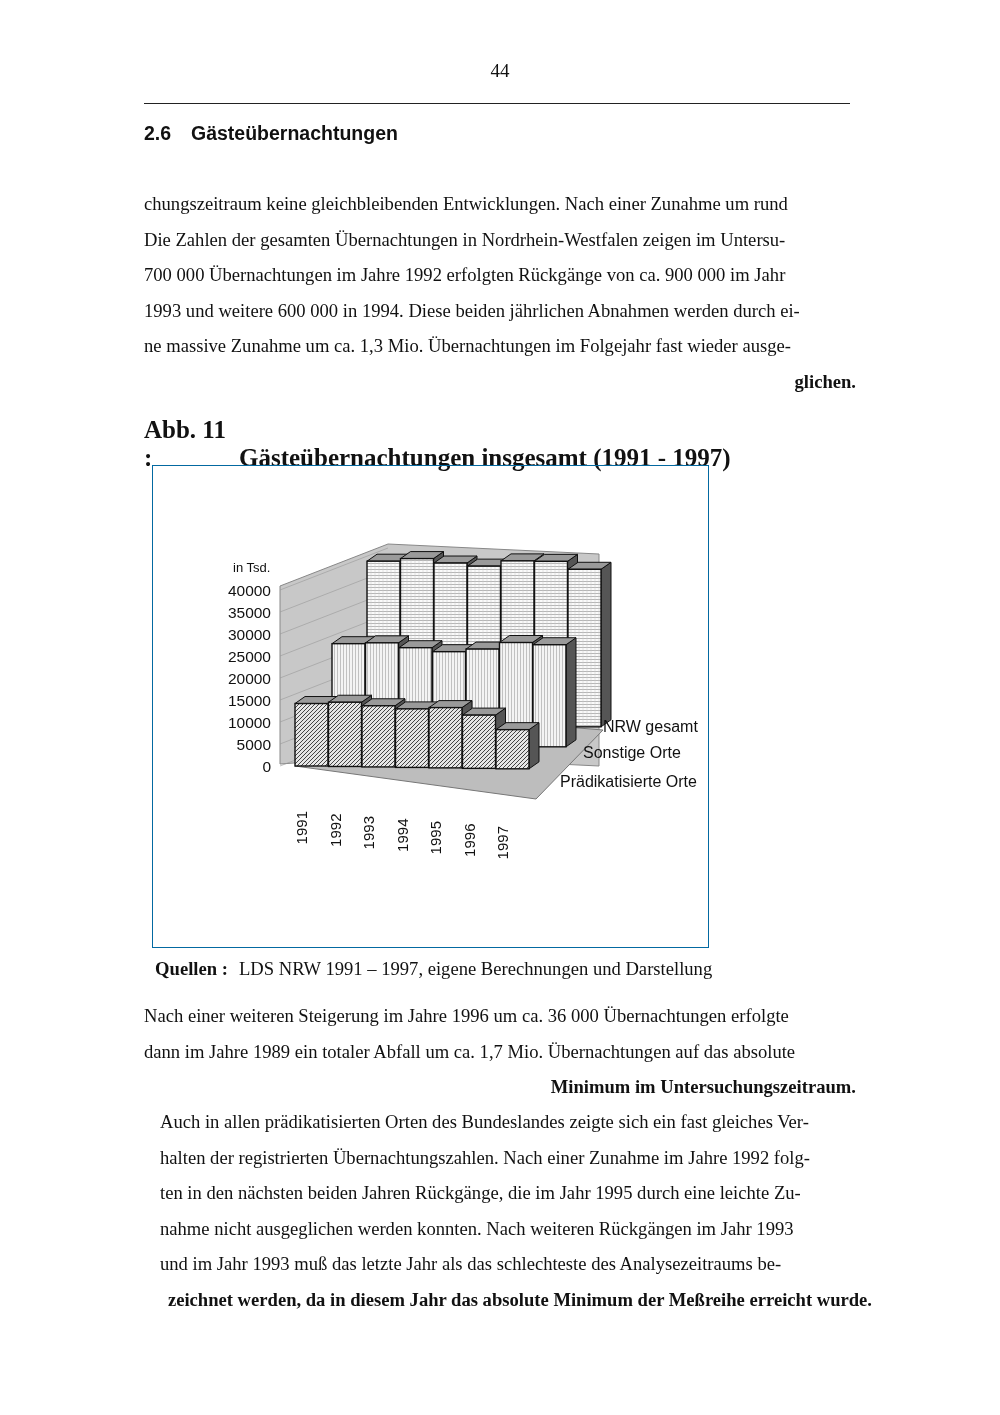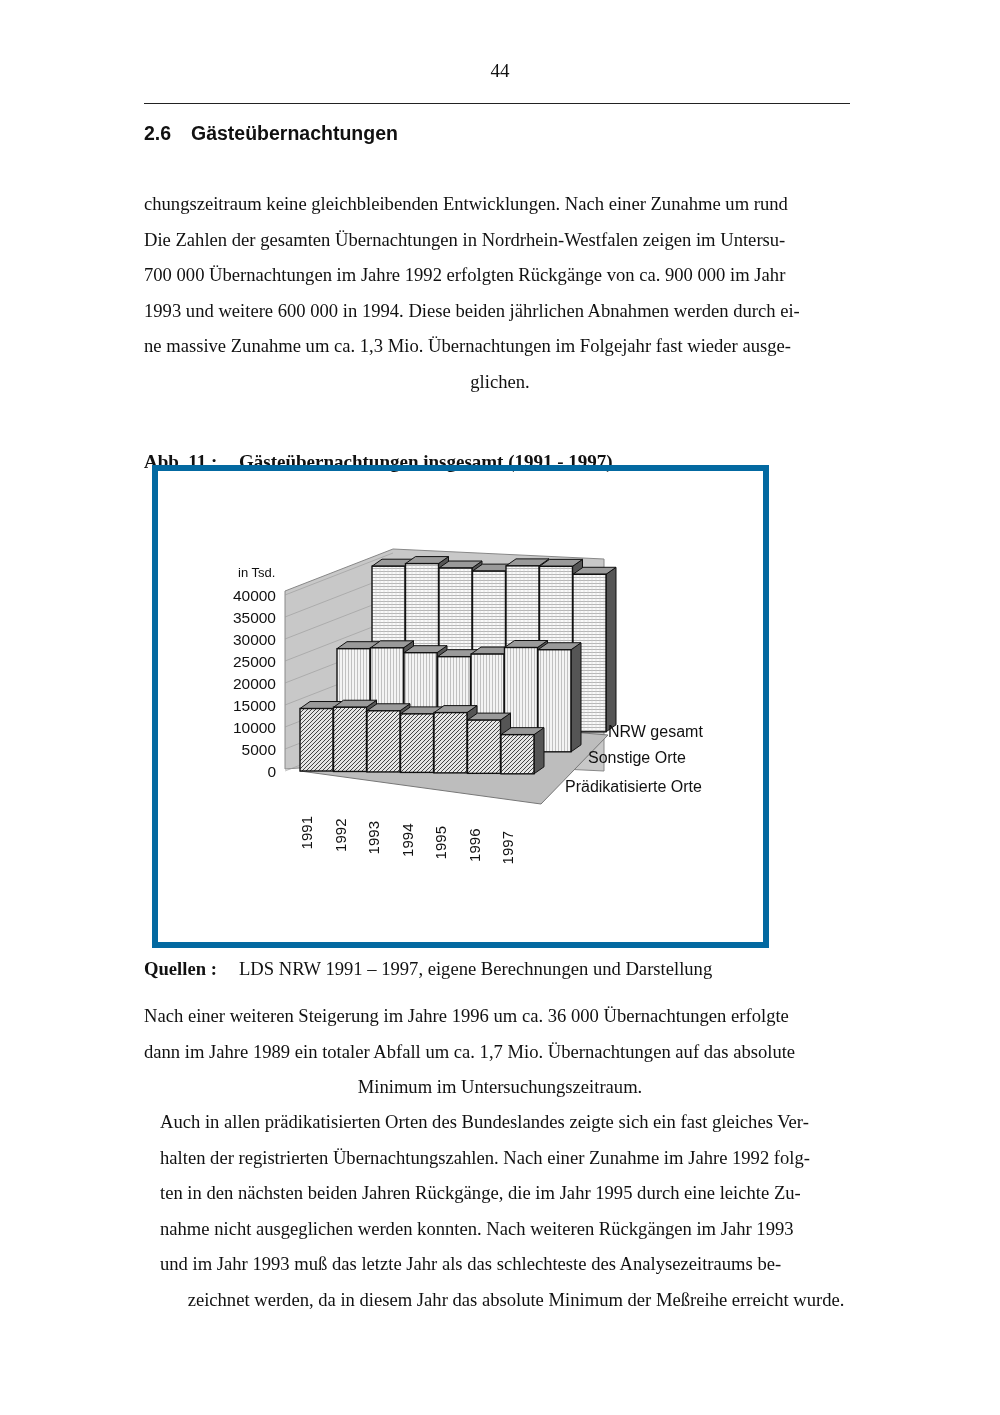--- a/index.html
+++ b/index.html
@@ -9,28 +9,28 @@
                  font-size: 19px; }
   .header-rule { position: absolute; top: 103px; left: 144px; width: 706px; height: 0;
                  border-top: 1.5px solid #222; }
   .section-heading { position: absolute; top: 122px; left: 144px;
                      font-family: "Liberation Sans", "DejaVu Sans", sans-serif;
                      font-weight: bold; font-size: 19.5px; }
   .section-heading .num { display: inline-block; width: 47px; }
   .para { position: absolute; left: 144px; width: 712px; font-size: 18.6px;
           line-height: 35.5px; text-align: justify; }
   .para span { display: block; white-space: nowrap; }
-  .para span.last { text-align: center; }
-  .fig-caption { position: absolute; top: 416px; left: 144px; font-size: 19px; font-weight: bold; margin-top: 35px; }
+  .para span.last { text-align: right; font-weight: bold; }
+  .fig-caption { position: absolute; top: 416px; left: 144px; font-size: 25px; font-weight: bold; }
   .fig-caption .lbl { display: inline-block; width: 95px; }
-  .chart-frame { position: absolute; top: 465px; left: 152px; width: 617px; height: 483px;
-                 border: 6px solid #0369a1; box-sizing: border-box; }
+  .chart-frame { position: absolute; top: 465px; left: 152px; width: 557px; height: 483px;
+                 border: 1px solid #0369a1; box-sizing: border-box; }
   .chart-frame svg { position: absolute; left: 0; top: 0; }
   .source { position: absolute; top: 958px; left: 144px; font-size: 18.6px; }
-  .source .lbl { font-weight: bold; display: inline-block; width: 95px; }
+  .source .lbl { font-weight: bold; display: inline-block; width: 95px; text-align: center; }
 </style>
 </head>
 <body>
 
 <div class="page-number">44</div>
 <div class="header-rule"></div>
 
 <div class="section-heading">
   <span class="num">2.6</span><span>Gästeübernachtungen</span>
 </div>

